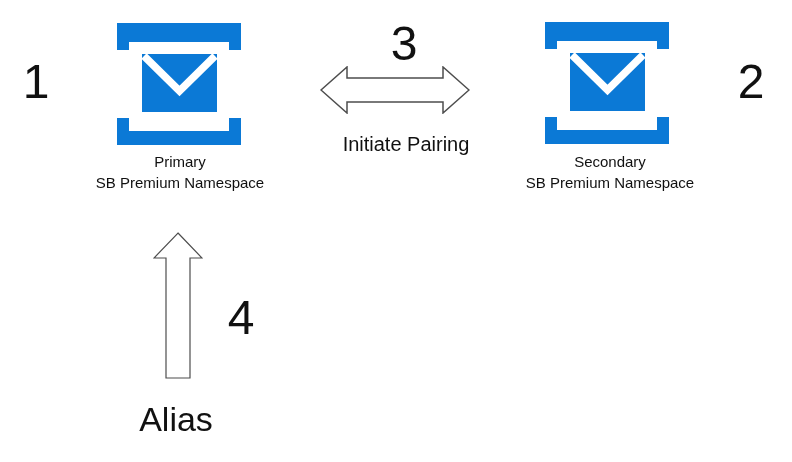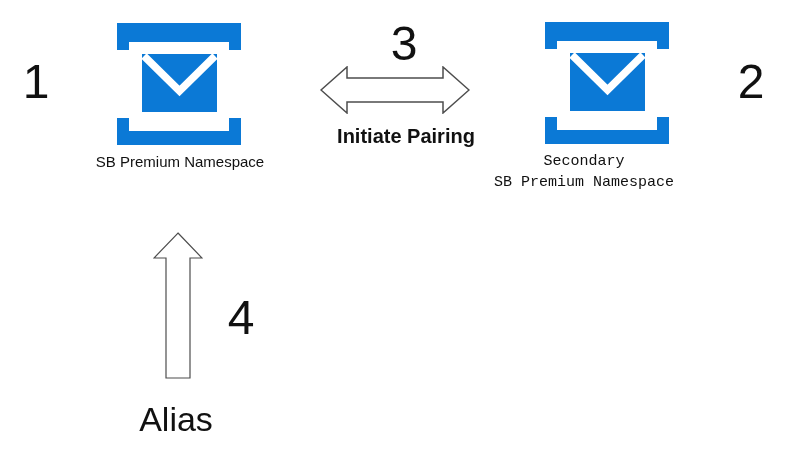--- a/index.html
+++ b/index.html
@@ -51,43 +51,44 @@
   <div class="abs ns-icon" style="left:117px;top:23px;">
     <svg width="124" height="122" viewBox="0 0 124 122">
       <path class="ns-blue" d="M0 0 H124 V27 H112 V19 H12 V27 H0 Z"></path>
       <path class="ns-blue" d="M0 122 H124 V95 H112 V108 H12 V95 H0 Z"></path>
       <rect class="ns-blue" x="25" y="31" width="75" height="58"></rect>
       <polyline points="27,33 62.5,68 98,33" fill="none" stroke="#ffffff" stroke-width="7.5"></polyline>
     </svg>
   </div>
 
   <div class="abs center-x node-label" style="left:180px;top:151px;">
+    <div>Primary</div>
     <div>SB Premium Namespace</div>
   </div>
 
   <div class="abs center-xy step-num" style="left:404px;top:44px;">3</div>
 
   <div class="abs" style="left:320px;top:66px;">
     <svg width="150" height="48" viewBox="0 0 150 48">
       <polygon class="arrow-shape" stroke-width="1.5" points="1,24 27,1 27,12 123,12 123,1 149,24 123,47 123,36 27,36 27,47"></polygon>
     </svg>
   </div>
 
-  <div class="abs center-xy pairing-label" style="left:406px;top:136px;font-weight:bold;">Initiate Pairing</div>
+  <div class="abs center-xy pairing-label" style="left:406px;top:144px;">Initiate Pairing</div>
 
   <div class="abs ns-icon" style="left:545px;top:22px;">
     <svg width="124" height="122" viewBox="0 0 124 122">
       <path class="ns-blue" d="M0 0 H124 V27 H112 V19 H12 V27 H0 Z"></path>
       <path class="ns-blue" d="M0 122 H124 V95 H112 V108 H12 V95 H0 Z"></path>
       <rect class="ns-blue" x="25" y="31" width="75" height="58"></rect>
       <polyline points="27,33 62.5,68 98,33" fill="none" stroke="#ffffff" stroke-width="7.5"></polyline>
     </svg>
   </div>
 
-  <div class="abs center-x node-label" style="left:584px;top:151px;font-family:Liberation Mono, monospace;">
+  <div class="abs center-x node-label" style="left:610px;top:151px;">
     <div>Secondary</div>
     <div>SB Premium Namespace</div>
   </div>
 
   <div class="abs center-xy step-num" style="left:751px;top:82px;">2</div>
 
   <div class="abs" style="left:153px;top:232px;">
     <svg width="50" height="147" viewBox="0 0 50 147">
       <polygon class="arrow-shape" stroke-width="1.2" points="25,1 49,26 37,26 37,146 13,146 13,26 1,26"></polygon>
     </svg>

